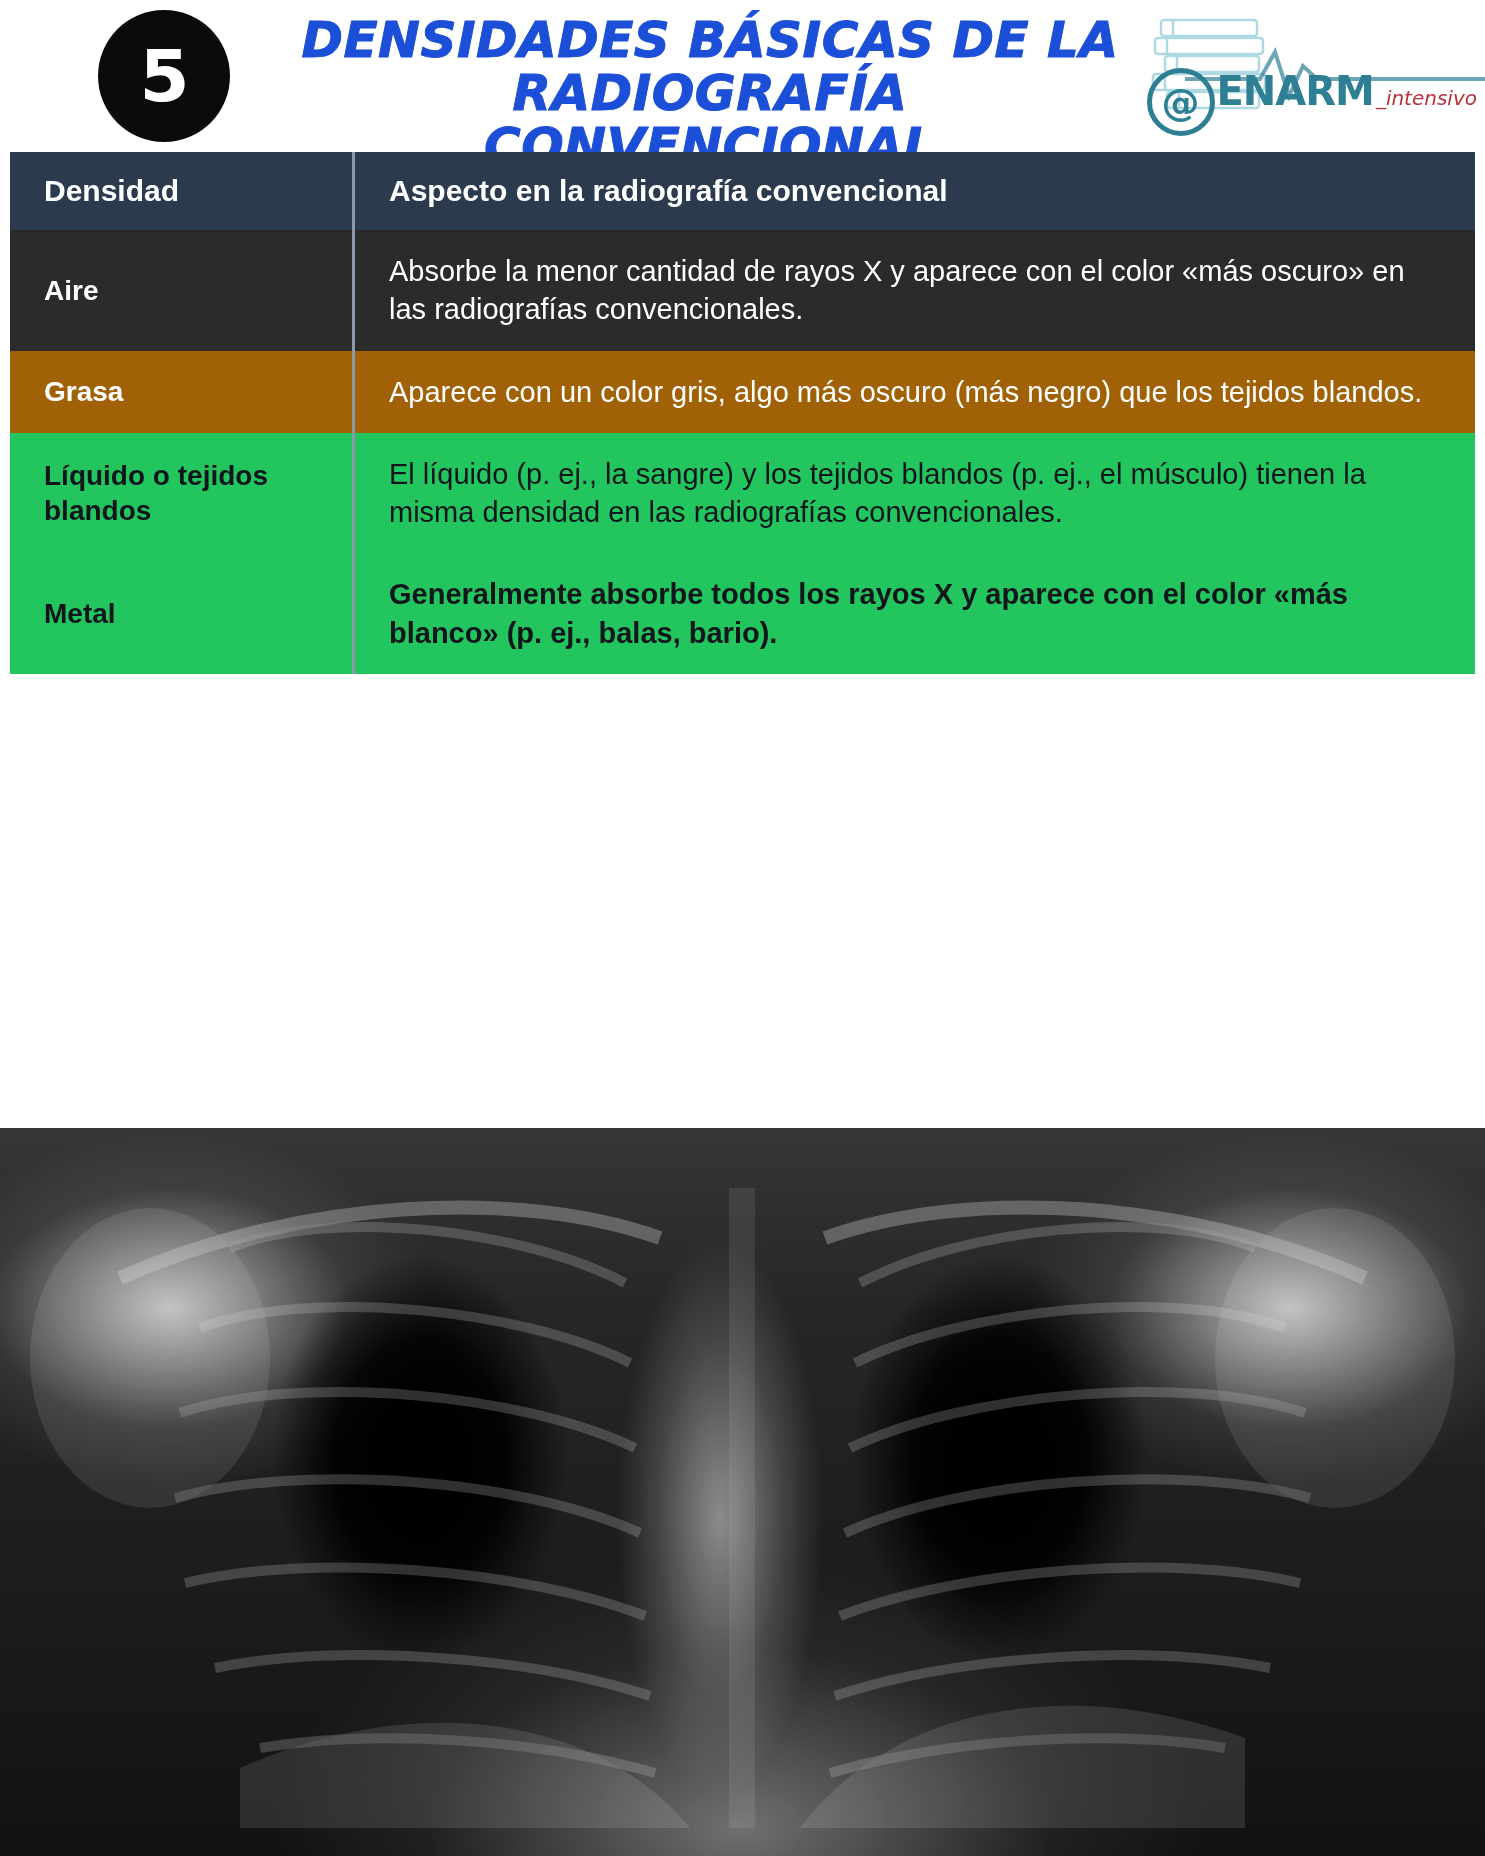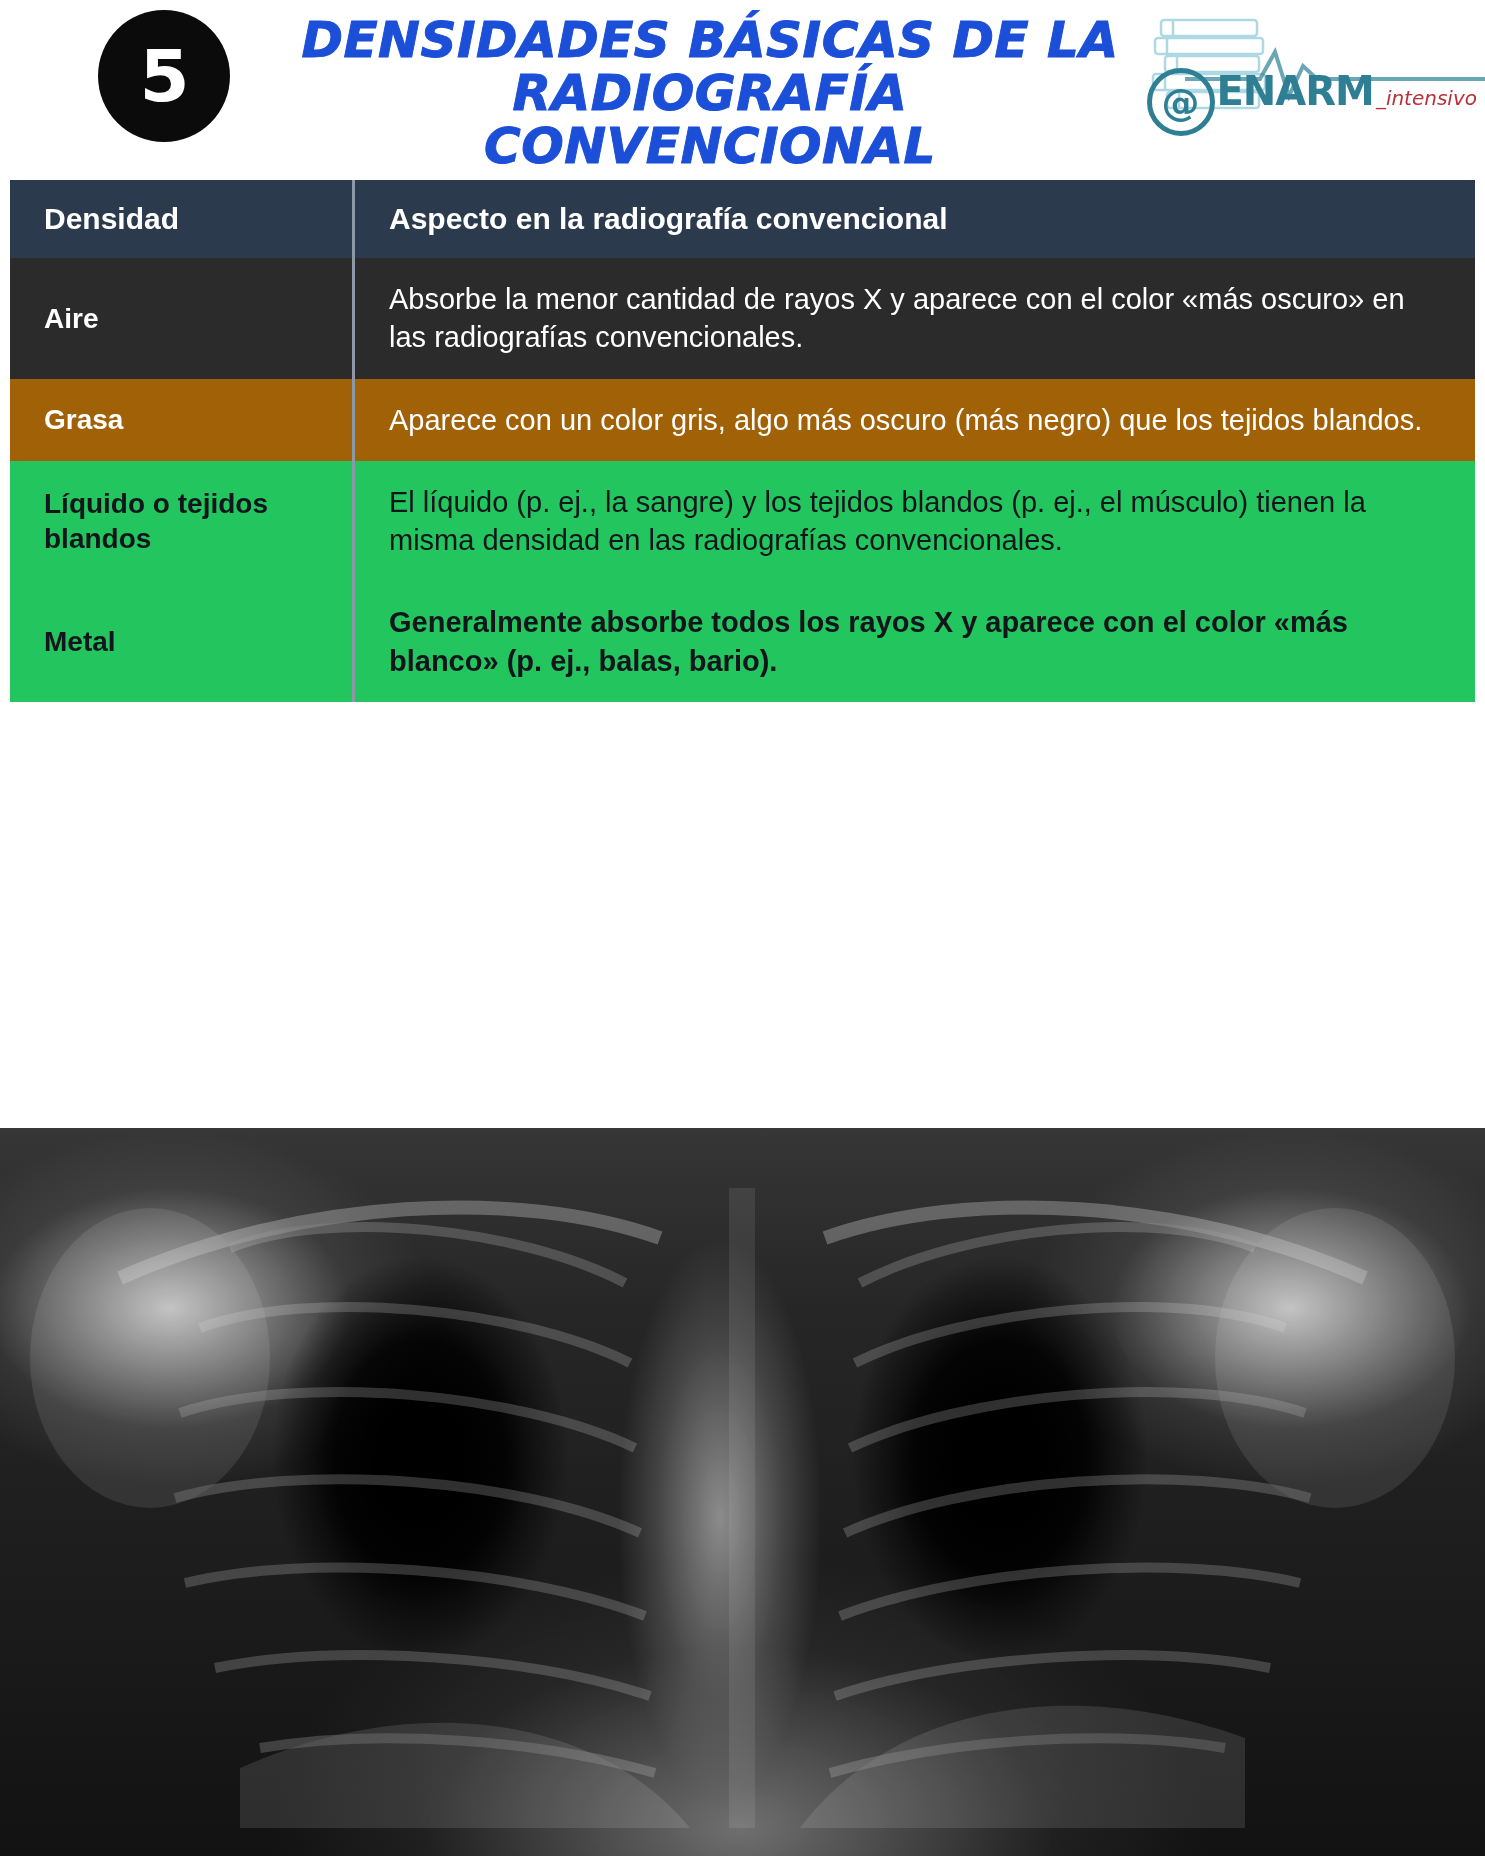--- a/index.html
+++ b/index.html
@@ -110,21 +110,20 @@
     opacity: 0.7;
   }
 
   
   .table-wrap {
     position: absolute;
     left: 10px;
     top: 152px;
     width: 1465px;
     border-collapse: collapse;
-    margin-top: 28px;
   }
   table.density-table {
     width: 100%;
     border-collapse: collapse;
     table-layout: fixed;
   }
   table.density-table th,
   table.density-table td {
     vertical-align: middle;
     padding: 22px 34px;

